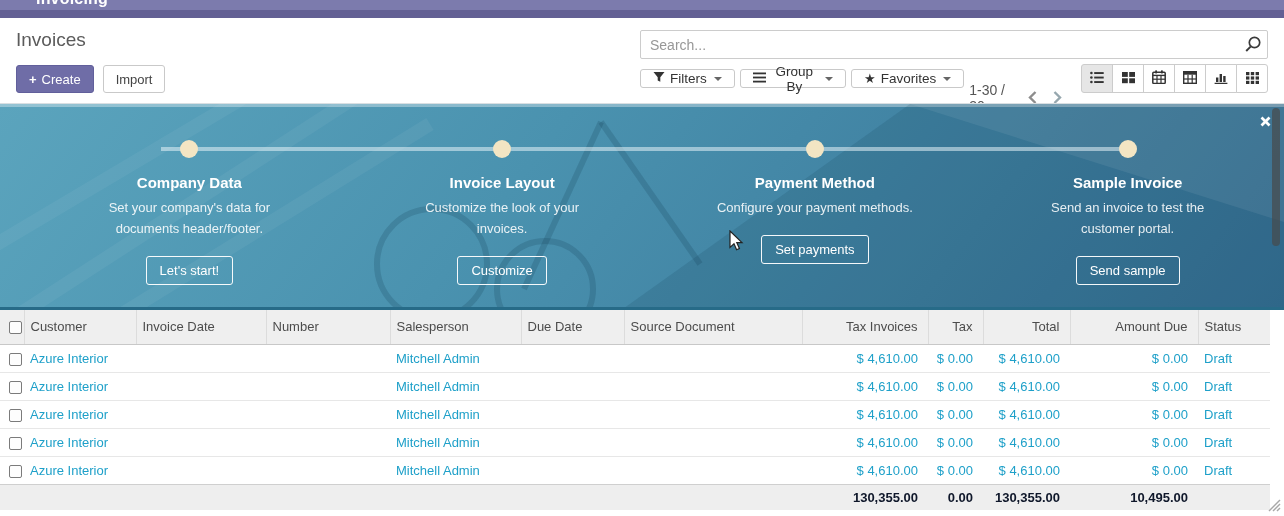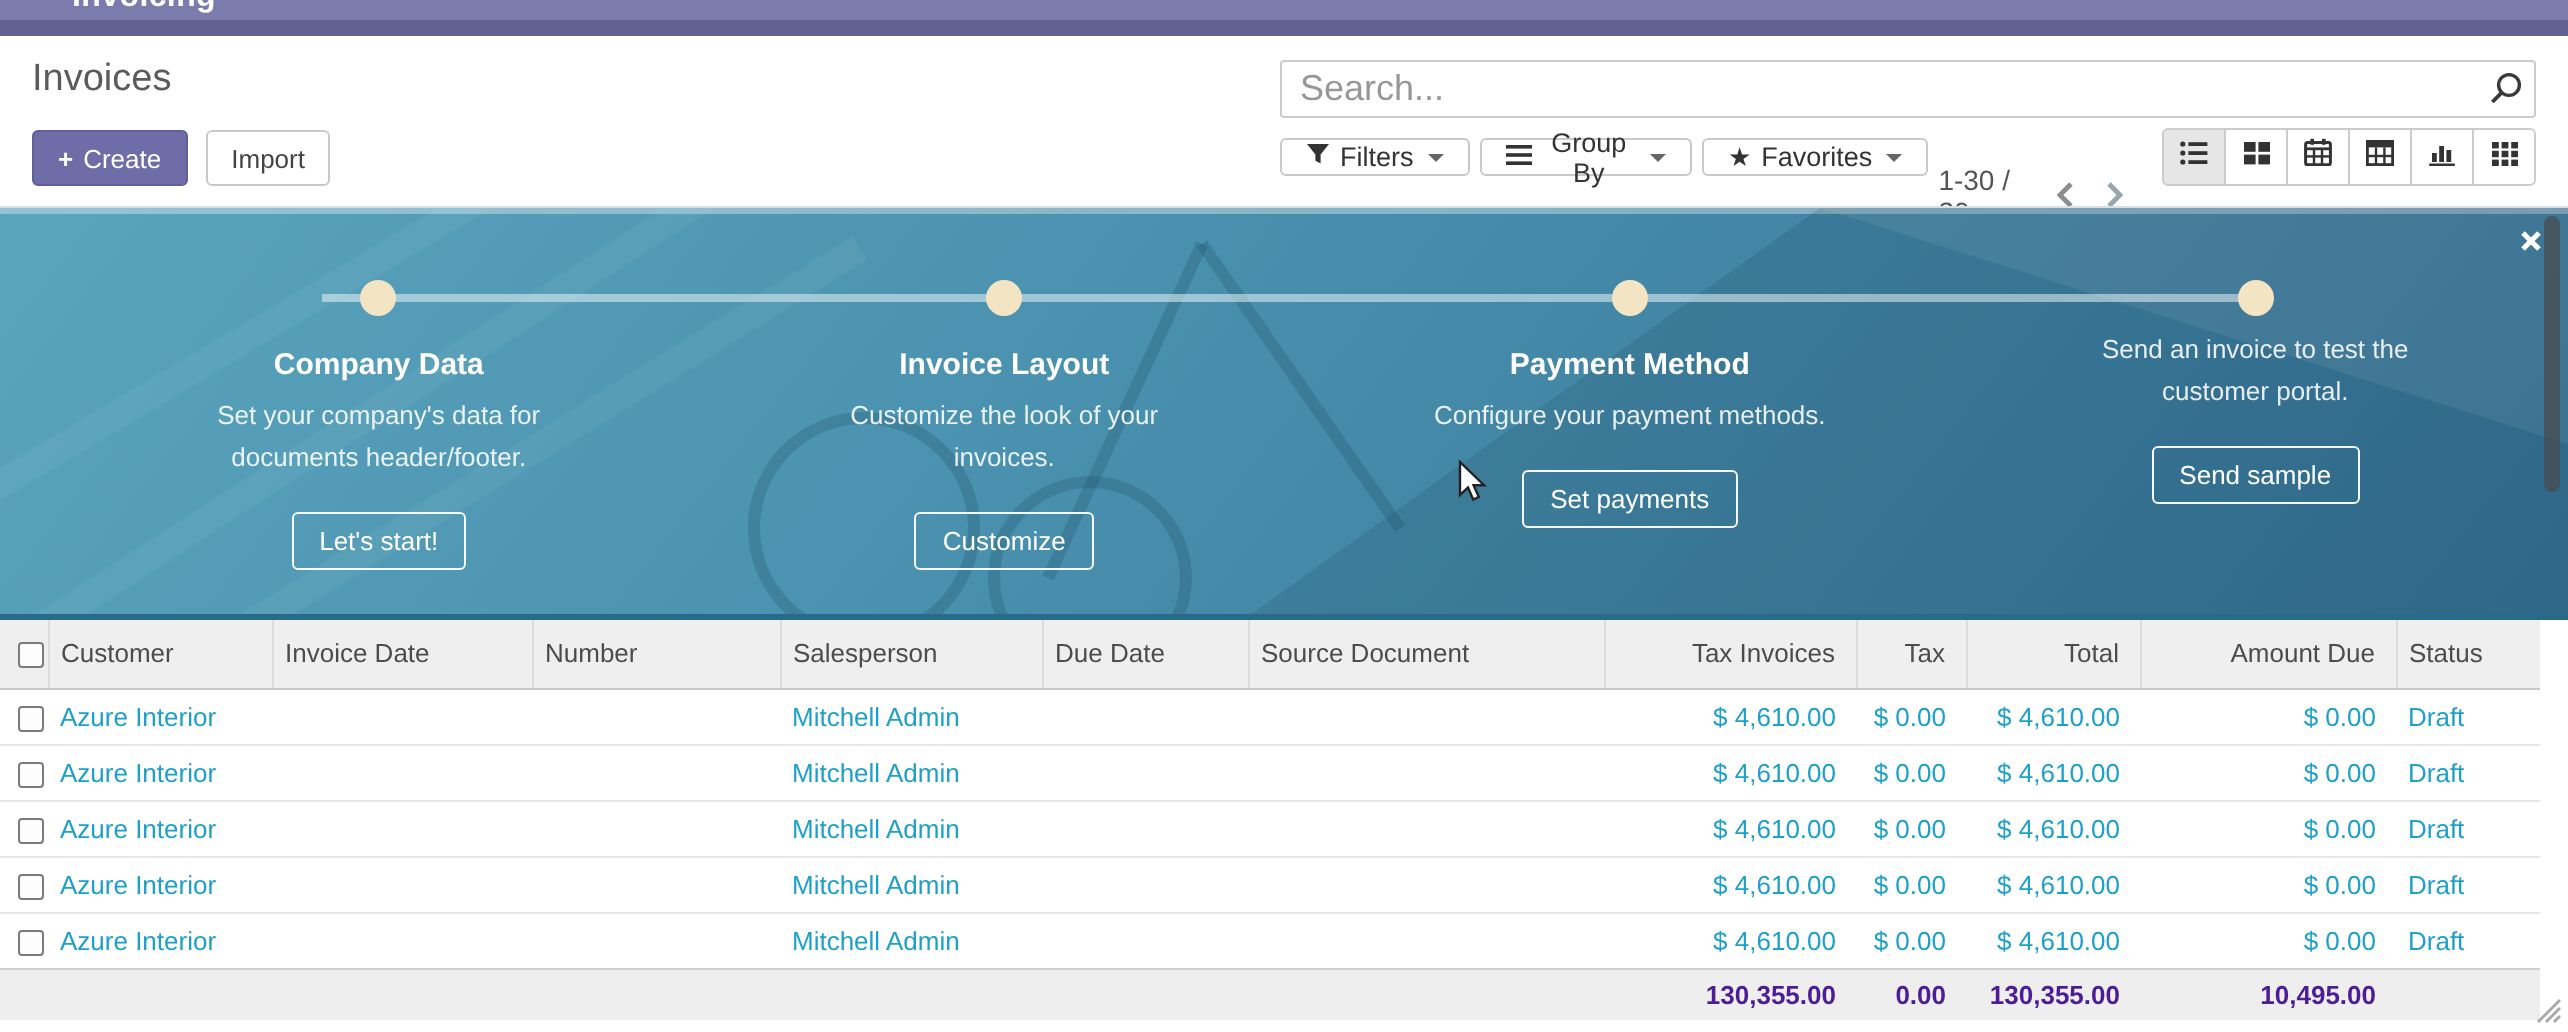--- a/index.html
+++ b/index.html
@@ -17,21 +17,21 @@
   .control-panel { position:relative; height:85px; background:#fff; }
   .page-title { position:absolute; left:16px; top:11px; font-size:19px; color:#5b5b5b; }
   .btn-row { position:absolute; left:16px; top:47px; display:flex; gap:9px; }
   .btn { font-size:13px; height:28px; padding:0 12px; border-radius:3px; border:1px solid #c9c9c9;
          background:#fff; color:#444; display:inline-flex; align-items:center; gap:5px; cursor:pointer; }
   .btn-primary { background:#6f6da7; border-color:#615f9b; color:#fff; }
   .btn-primary .plus { font-weight:bold; font-size:13px; }
 
   .search-wrap { position:absolute; right:16px; top:12px; width:628px; height:29px; }
   .search-wrap input { width:100%; height:29px; border:1px solid #ccc; border-radius:2px;
-                       padding:4px 30px 4px 9px; font-size:18px; color:#c2410c;
+                       padding:4px 30px 4px 9px; font-size:14px; color:#c2410c;
                        font-family:"Liberation Sans", sans-serif; }
   .search-wrap input::placeholder { color:#979797; }
   .search-icon { position:absolute; right:6px; top:5px; }
 
   .filter-row { position:absolute; right:16px; top:46px; width:628px; height:29px;
                 display:flex; align-items:center; }
   .filter-row .btn { height:19px; margin-right:5px; color:#333; font-size:13.5px; }
   .caret { width:0; height:0; border-left:4px solid transparent; border-right:4px solid transparent;
            border-top:4px solid #666; margin-left:2px; }
   .star { color:#333; font-size:13px; }
@@ -73,21 +73,21 @@
   
   table.o-list { border-collapse:collapse; table-layout:fixed; width:1270px; font-size:13px; }
   .o-list th { background:#efefef; color:#4c4c4c; font-weight:normal; height:34px;
                border-bottom:1px solid #c8c8c8; border-left:1px solid #dcdcdc;
                padding:0 6px; text-align:left; white-space:nowrap; overflow:hidden; cursor:pointer; }
   .o-list th:first-child { border-left:none; }
   .o-list td { height:28px; border-top:1px solid #e7e7e7; padding:0 6px; white-space:nowrap; overflow:hidden; }
   .o-list tbody tr { background:#fff; cursor:pointer; }
   .o-list .num { text-align:right; padding-right:10px; }
   .o-list a { color:#1ea0c9; text-decoration:none; }
-  .o-list tfoot td { background:#eee; border-top:1px solid #cfcfcf; font-weight:bold; color:#4c1d95; height:26px; }
+  .o-list tfoot td { background:#eee; border-top:1px solid #cfcfcf; font-weight:bold; color:#0f172a; height:26px; }
   .cb { width:13px; height:13px; border:1px solid #7b7b7b; border-radius:2px; background:#fdfdfd;
         display:inline-block; vertical-align:middle; margin-left:3px; cursor:pointer; }
 
   .mouse-cursor { position:absolute; left:729px; top:230px; z-index:9; pointer-events:none; }
   .resize-corner { position:absolute; left:1267px; top:498px; z-index:6; }
 </style>
 </head>
 <body>
 
 <div class="navbar">
@@ -271,20 +271,21 @@
       <button class="step-btn">Customize</button>
     </div>
     <div class="step">
       <div class="dot"></div>
       <div class="step-title">Payment Method</div>
       <div class="step-desc">Configure your payment methods.</div>
       <button class="step-btn">Set payments</button>
     </div>
     <div class="step">
       <div class="dot"></div>
+      <div class="step-title">Sample Invoice</div>
       <div class="step-desc">Send an invoice to test the customer portal.</div>
       <button class="step-btn">Send sample</button>
     </div>
   </div>
 
   <span class="banner-close">
     <svg width="11" height="11" viewBox="0 0 11 11">
       <line x1="1.5" y1="1.5" x2="9.5" y2="9.5" stroke="#fff" stroke-width="2.6"></line>
       <line x1="9.5" y1="1.5" x2="1.5" y2="9.5" stroke="#fff" stroke-width="2.6"></line>
     </svg>

